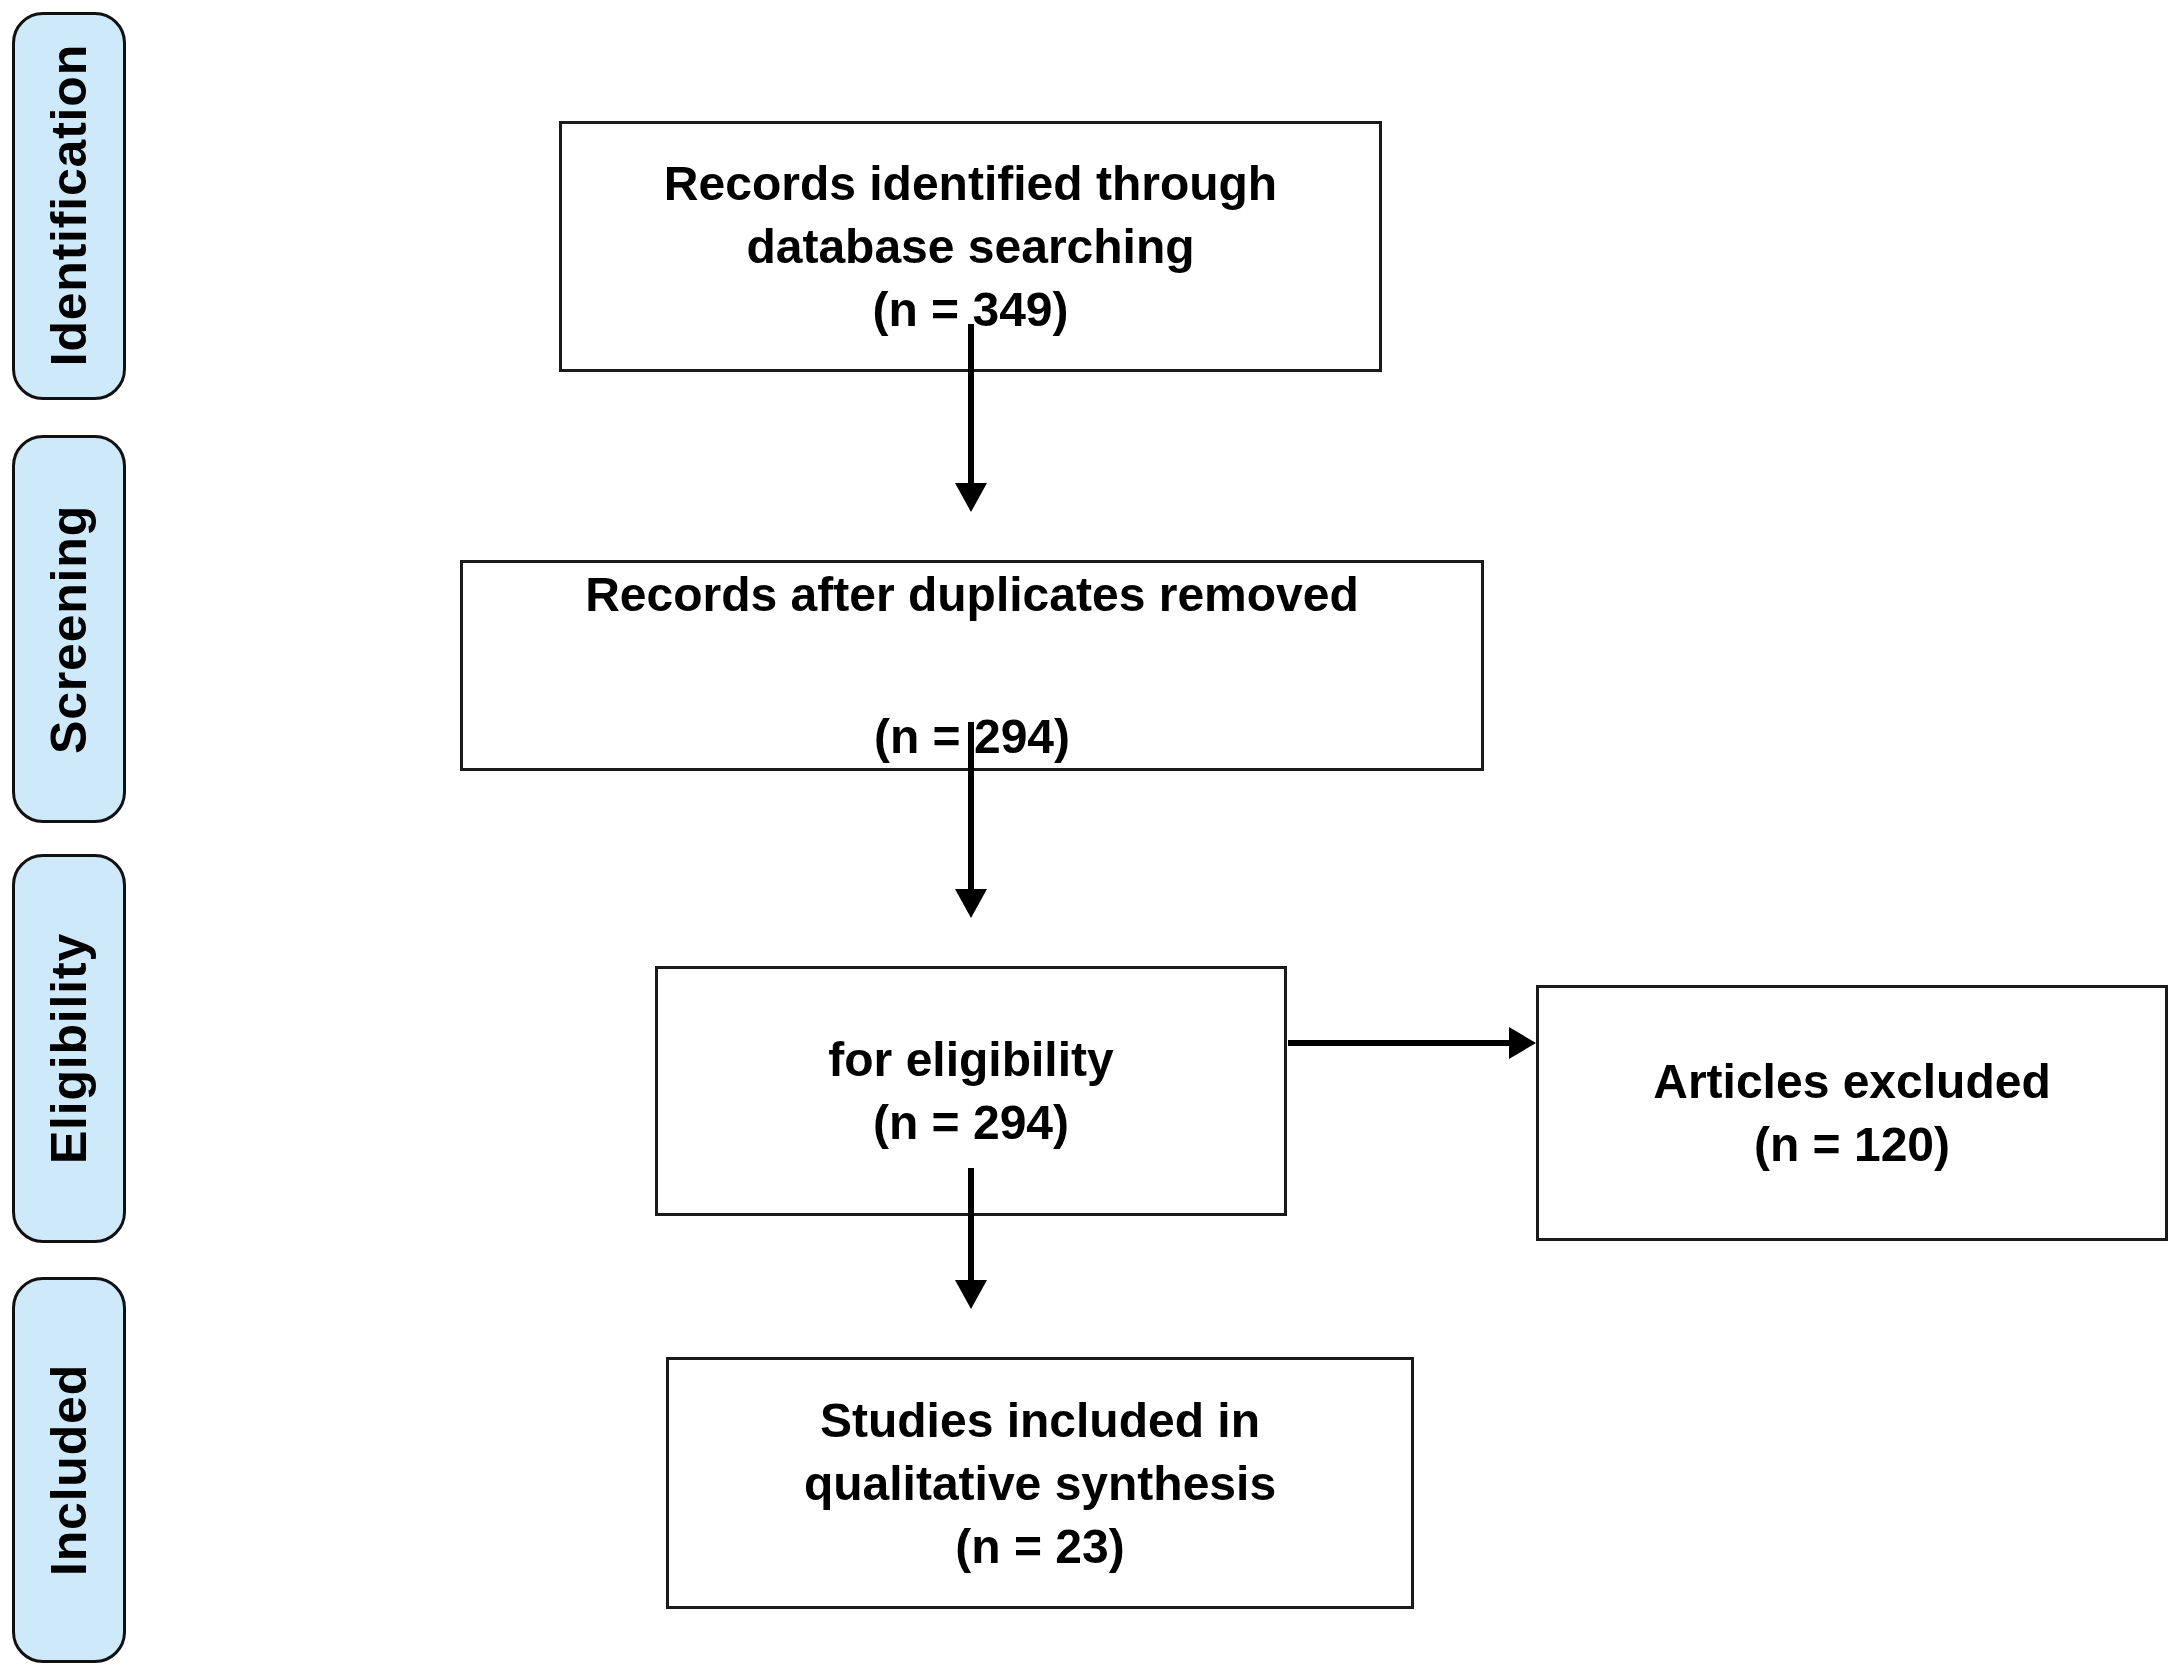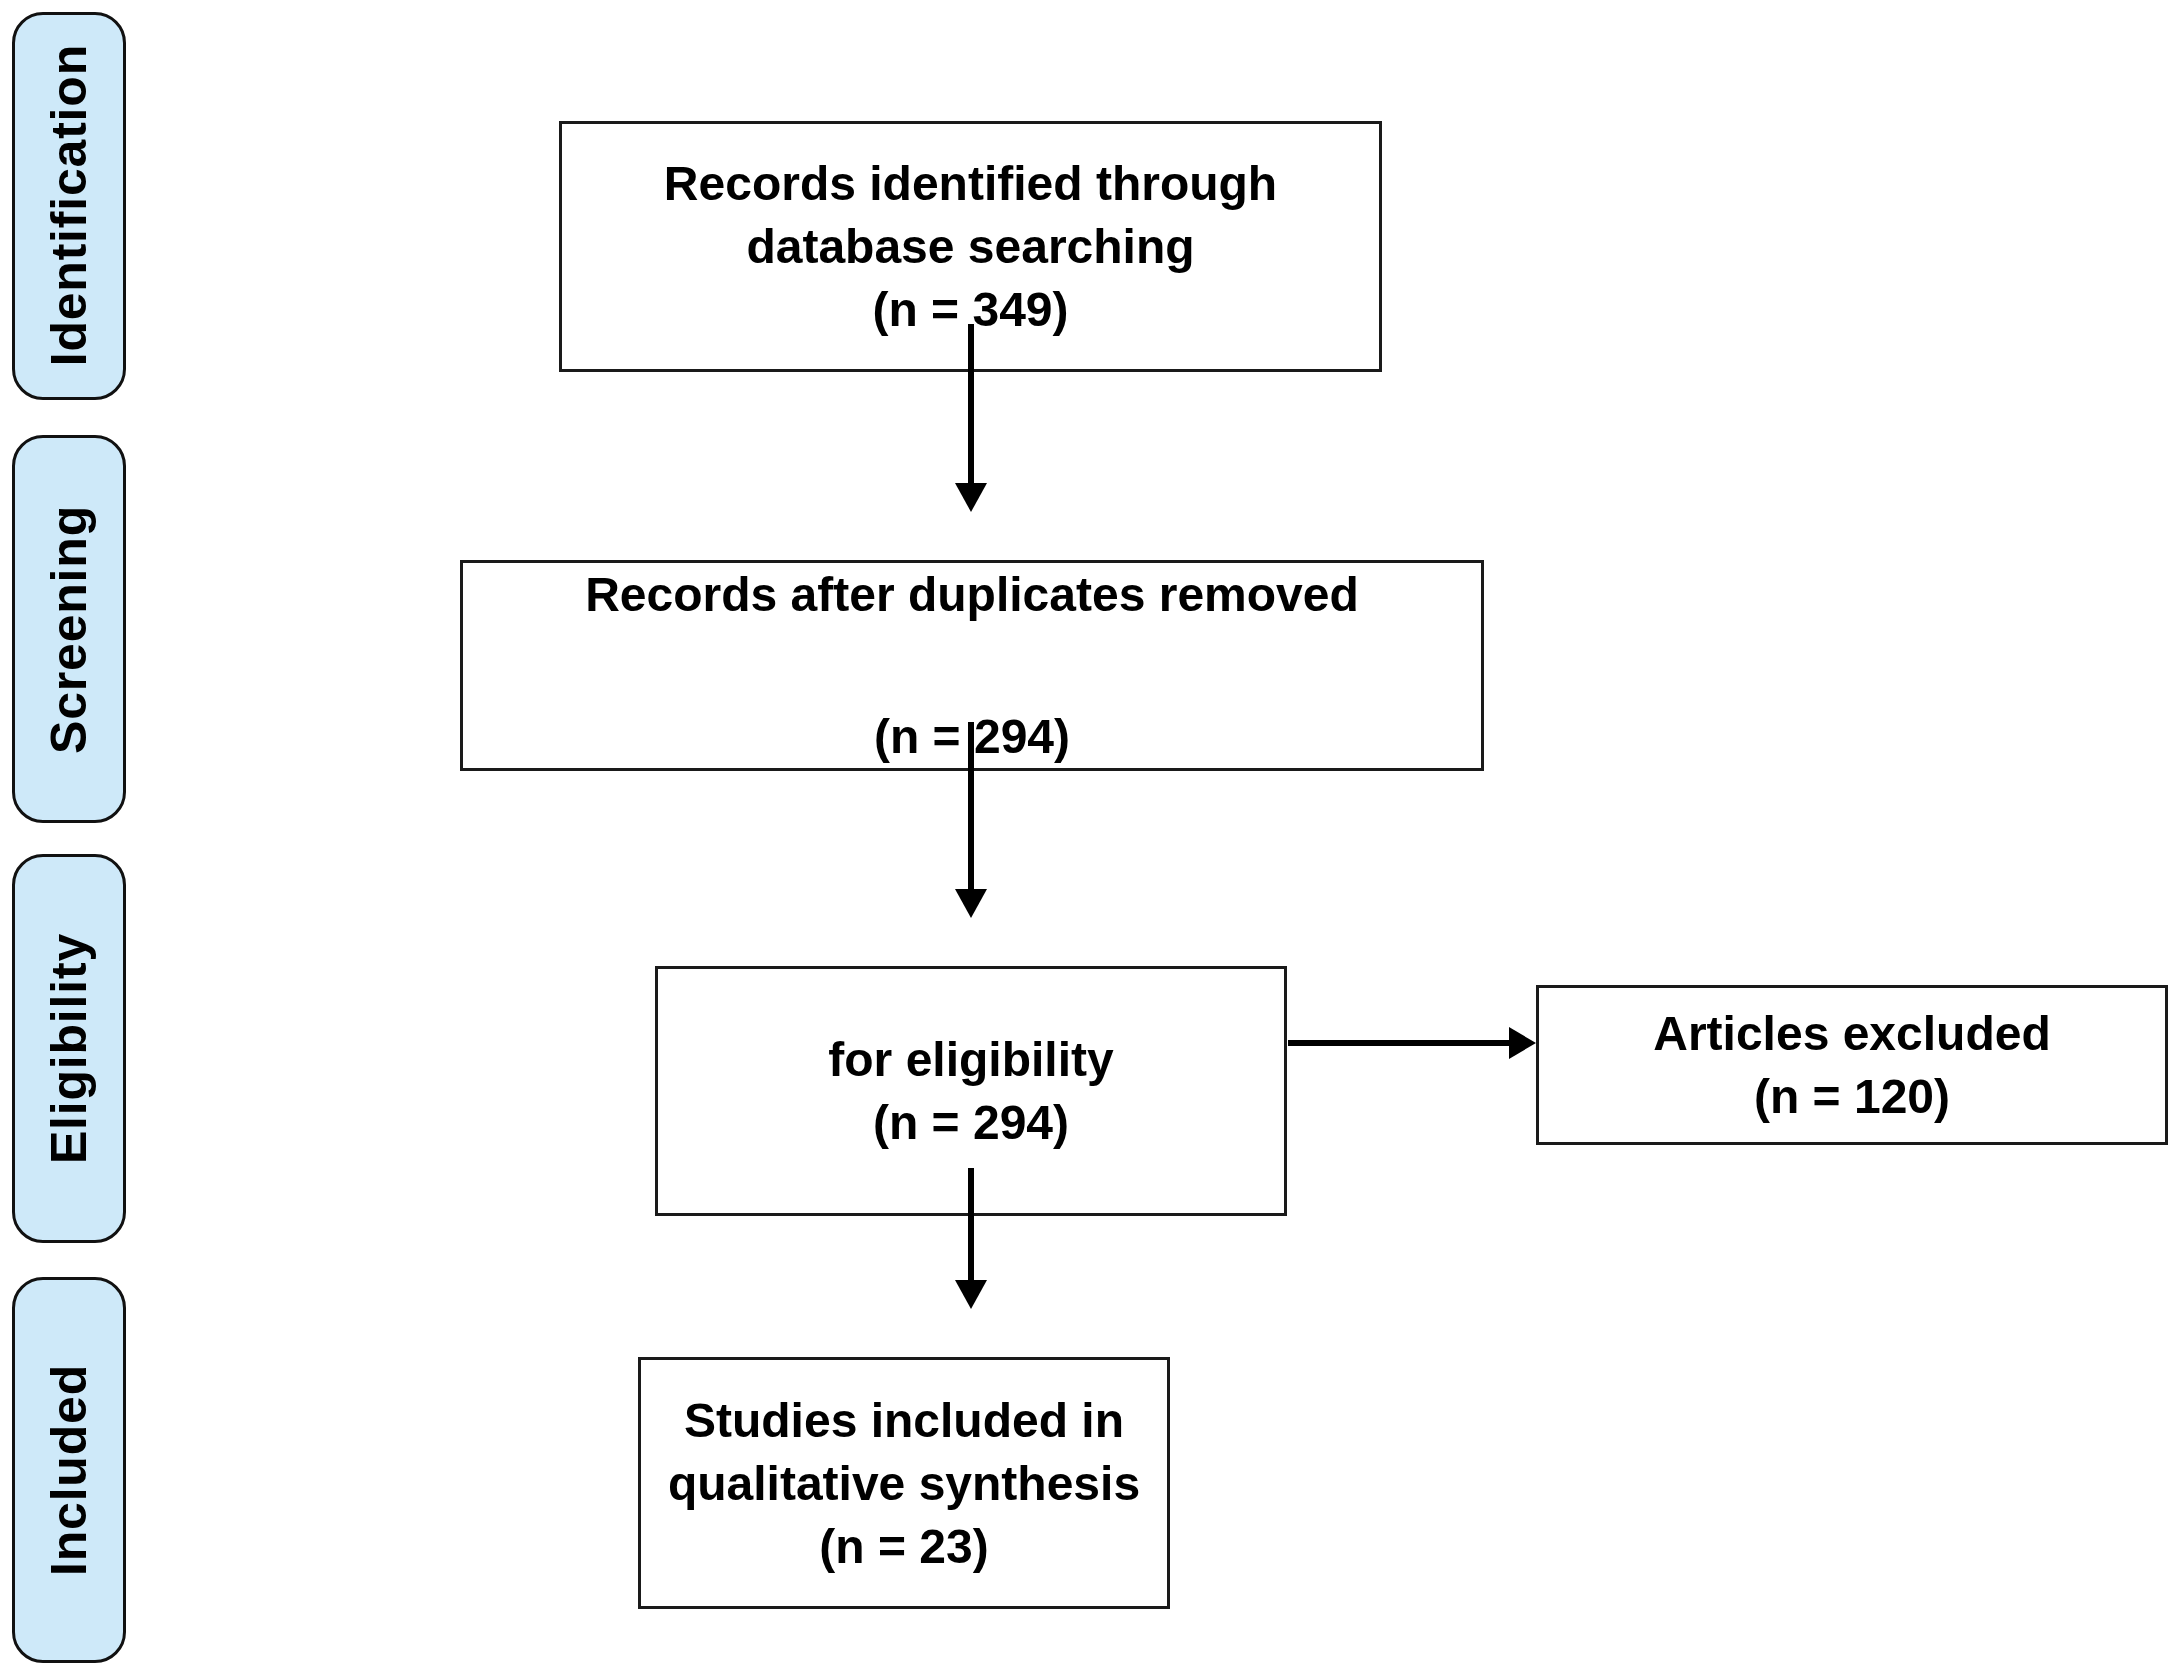--- a/index.html
+++ b/index.html
@@ -62,22 +62,22 @@
     text-align: center;
     font-size: 48px;
     line-height: 63px;
     font-weight: 600;
     color: var(--text);
     margin-top: 48px;
   }
   #box-records-identified       { left: 559px;  top: 73px;   width: 823px; height: 251px; }
   #box-records-after-duplicates { left: 460px;  top: 512px;  width: 1024px; height: 211px; justify-content: space-between; }
   #box-fulltext-assessed        { left: 655px;  top: 918px; width: 632px;  height: 250px; }
-  #box-articles-excluded        { left: 1536px; top: 937px; width: 632px;  height: 160px; }
-  #box-studies-included         { left: 638px;  top: 1309px; width: 532px;  height: 252px; }
+  #box-articles-excluded        { left: 1536px; top: 937px; width: 632px;  height: 256px; }
+  #box-studies-included         { left: 666px;  top: 1309px; width: 748px;  height: 252px; }
 
   
   .vline { position: absolute; width: 6.1px; background: var(--arrow); }
   .hline { position: absolute; height: 6.1px; background: var(--arrow); }
   .head-down {
     position: absolute; width: 0; height: 0;
     border-left: 16px solid transparent;
     border-right: 16px solid transparent;
     border-top: 29px solid var(--arrow);
   }

